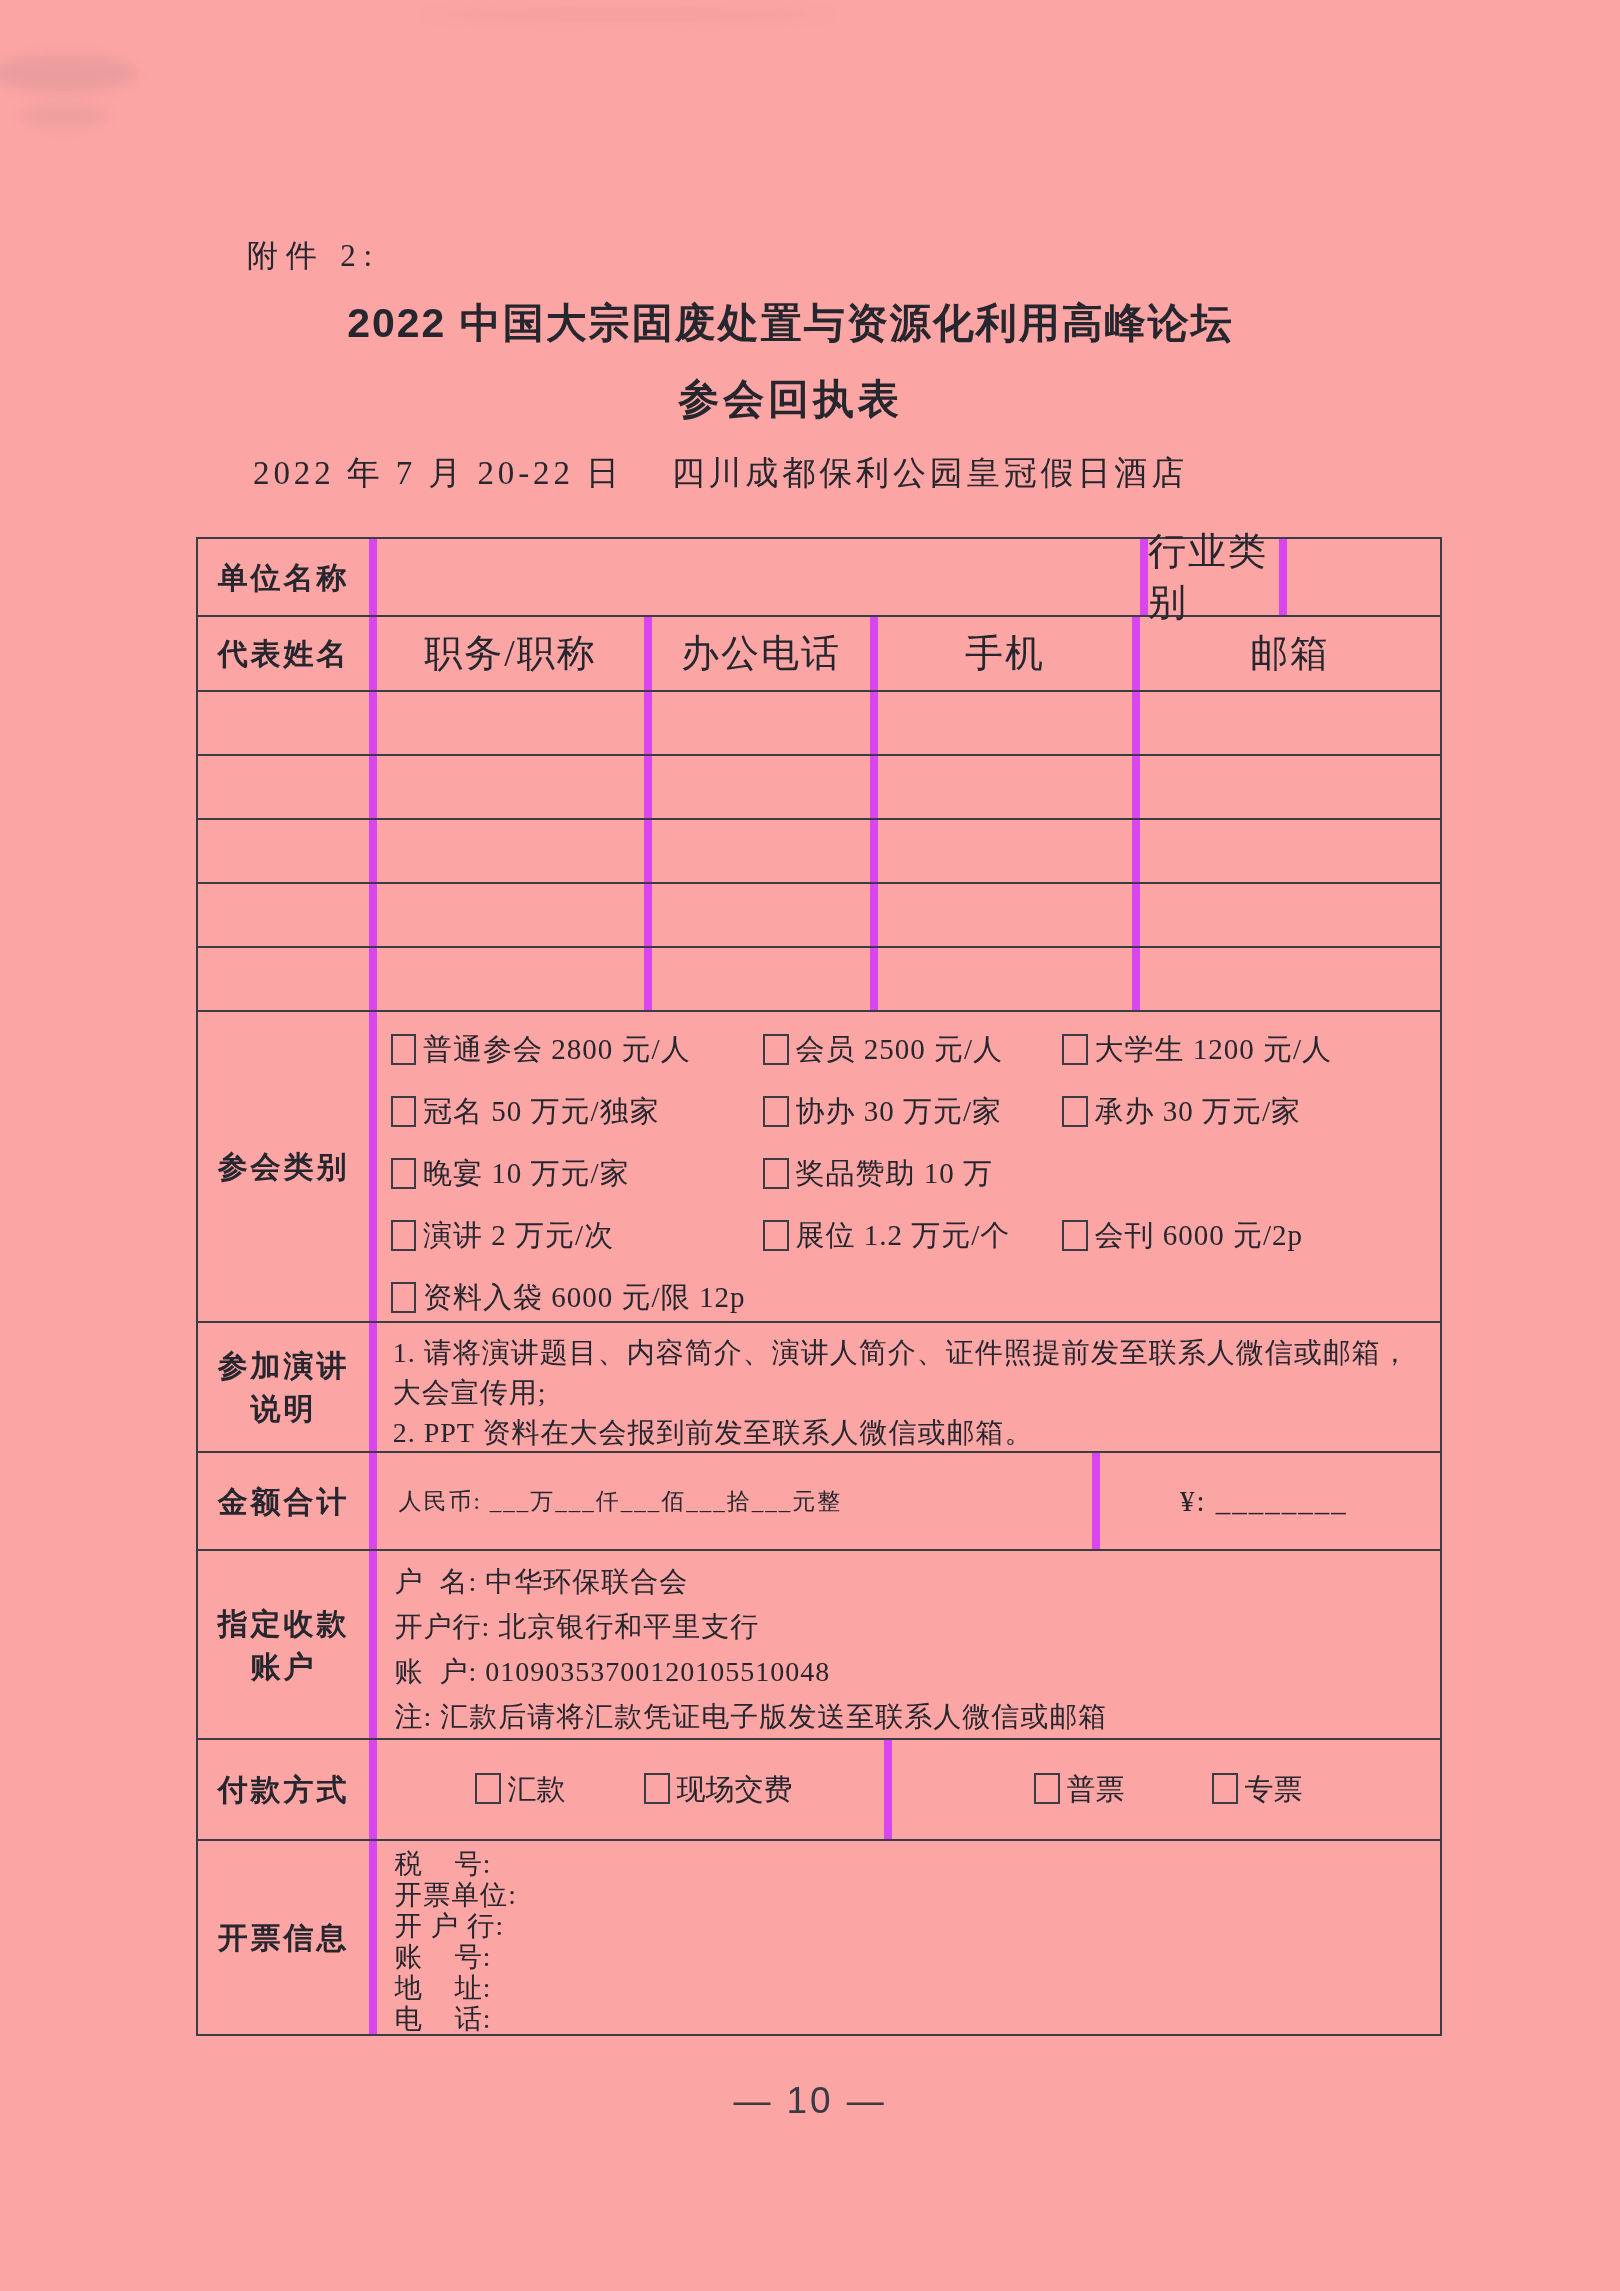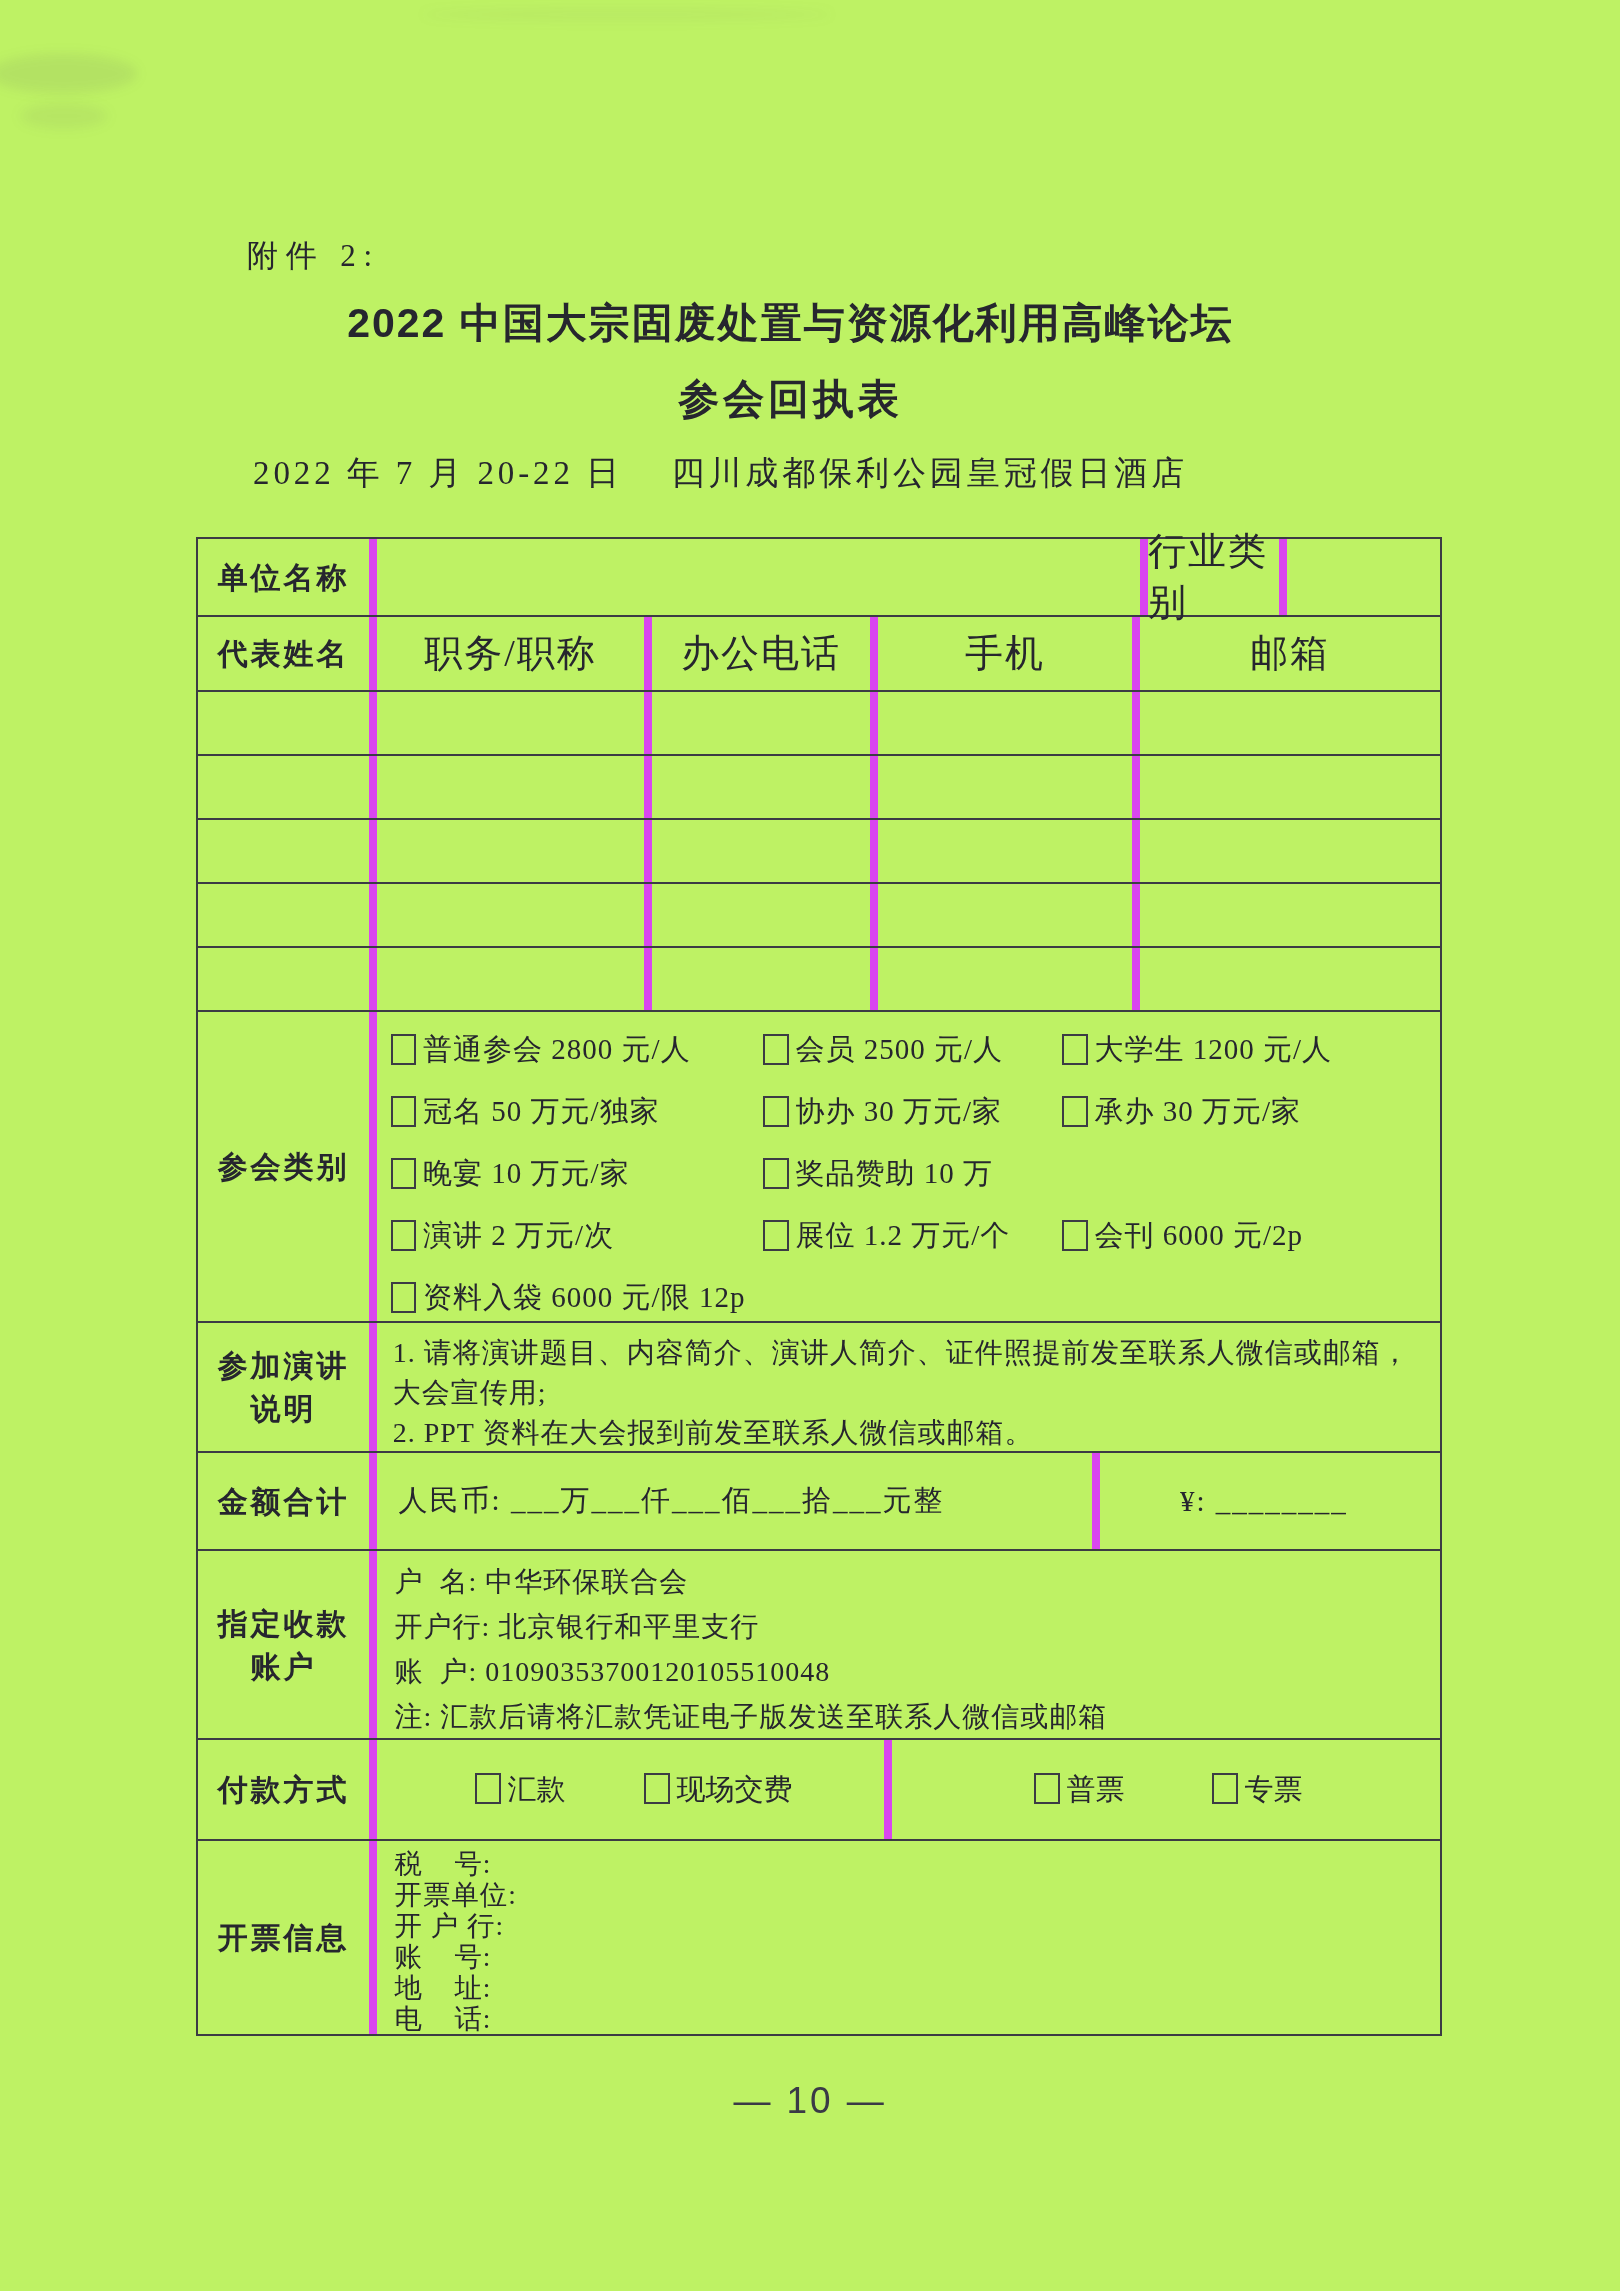--- a/index.html
+++ b/index.html
@@ -1,18 +1,18 @@
 <!DOCTYPE html>
 <html><head>
 <meta charset="utf-8">
 <style>
   html,body { margin:0; padding:0; background:#e8e8e6; }
   .page {
     position:relative; width:1620px; height:2292px; margin:0 auto;
-    background:#bef264; overflow:hidden;
+    background:#fca5a5; overflow:hidden;
     font-family:"Liberation Serif","DejaVu Serif",serif;
     color:#26262e;
   }
   
   .smudge { position:absolute; border-radius:50%; filter:blur(5.9px); background:rgba(90,90,95,0.10); }
   .smudge.s1 { left:-9.8px; top:54px; width:147px; height:39px; }
   .smudge.s2 { left:19.6px; top:103px; width:88px; height:25.5px; background:rgba(90,90,95,0.07); }
   .smudge.s3 { left:421px; top:7.8px; width:412px; height:13.7px; background:rgba(90,90,95,0.05); }
 
   .attachment {
@@ -60,21 +60,21 @@
   .cb {
     display:inline-block; width:25.5px; height:31px; border:2px solid #3c3c44;
     margin-right:6.9px; vertical-align:-5.9px; background:transparent; box-sizing:border-box;
   }
   .cat-label { letter-spacing:1px; }
 
   
   .speech-cell { padding:9.8px 17.6px 0 15.7px; font-size:28px; line-height:40px; letter-spacing:1px; }
 
   
-  .amount-cell { display:flex; align-items:center; padding-left:21.6px; font-size:29px; letter-spacing:2px; white-space:pre; }
+  .amount-cell { display:flex; align-items:center; padding-left:21.6px; font-size:23px; letter-spacing:2px; white-space:pre; }
   .yen-cell { display:flex; align-items:center; padding-left:80px; font-size:29px; letter-spacing:2px; white-space:pre; }
 
   
   .lines-cell { padding:7.8px 9.8px 0 17.6px; font-size:28px; }
   .acct-line { line-height:45px; white-space:pre; letter-spacing:1px; }
   .inv-line  { line-height:31px; white-space:pre; letter-spacing:1px; font-size:27.4px; }
 
   
   .pay-cell { position:relative; }
   .pay-item { position:absolute; top:50%; transform:translateY(-50%); white-space:pre; font-size:29px; }

